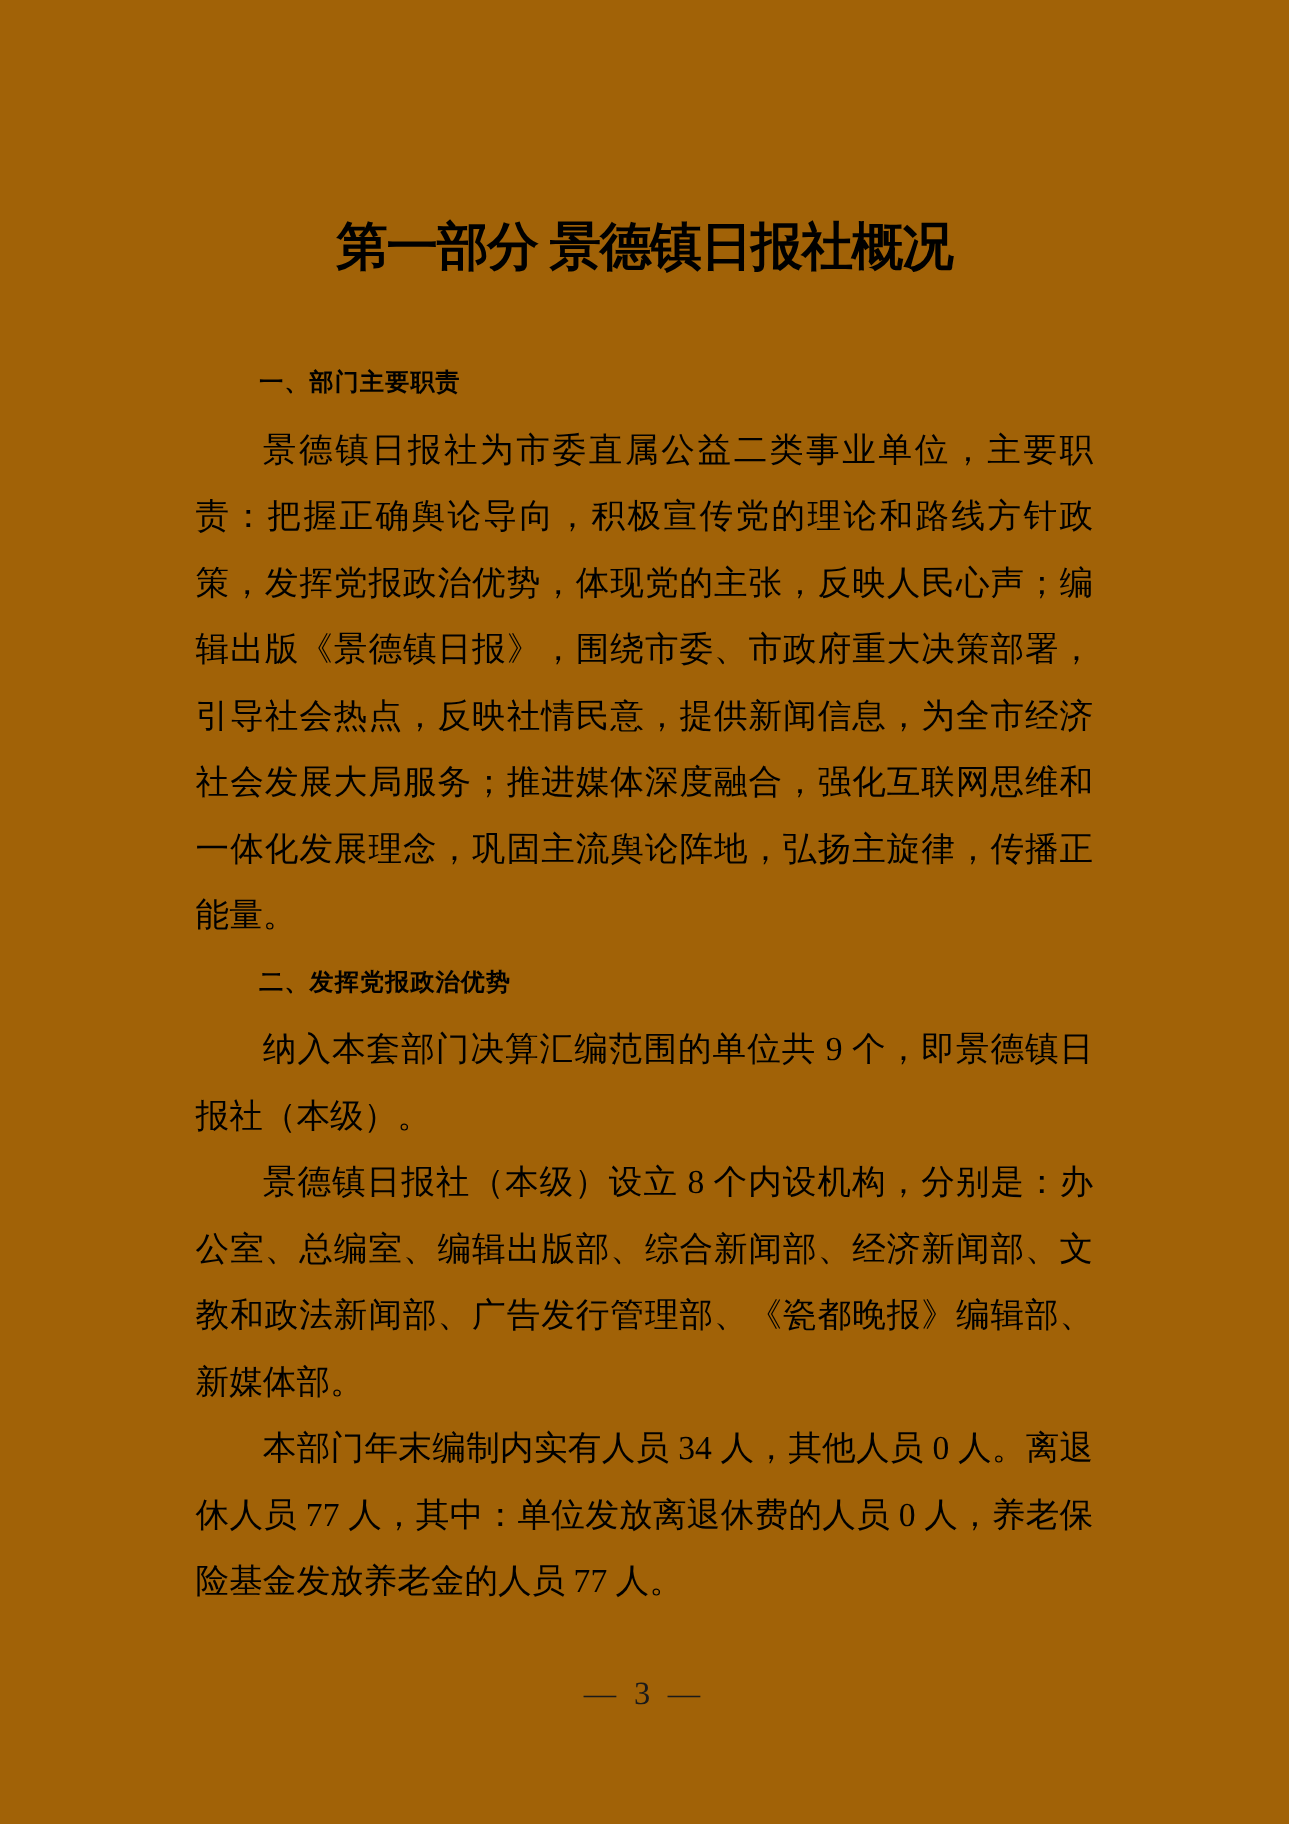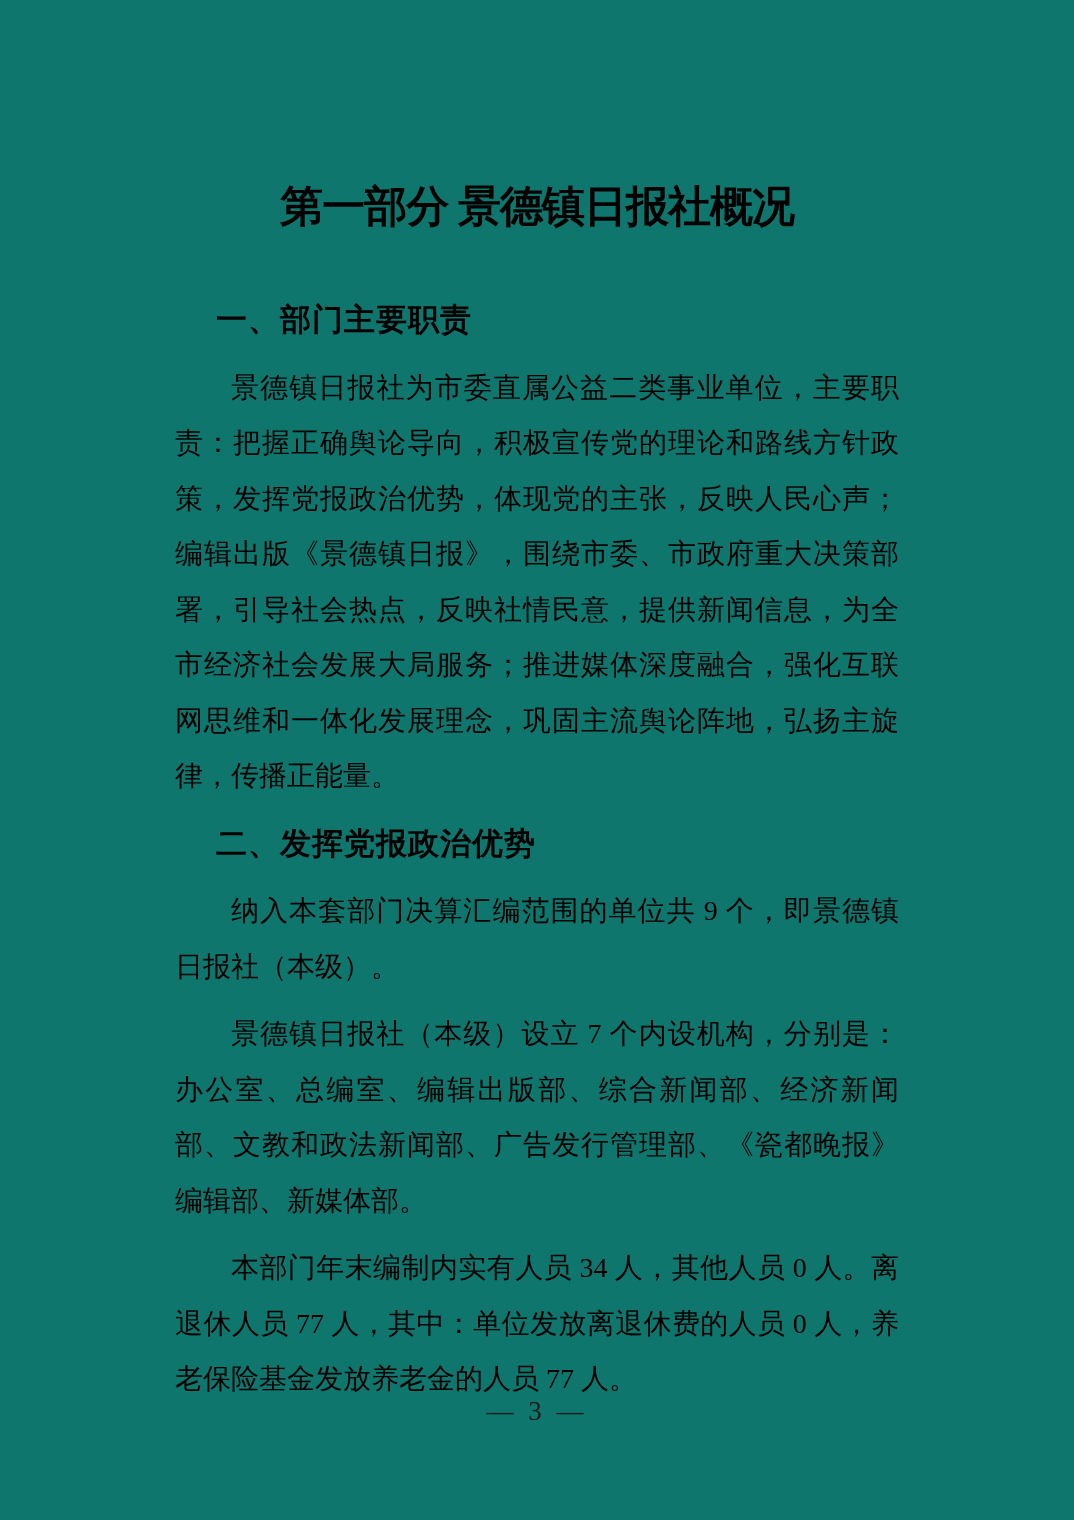--- a/index.html
+++ b/index.html
@@ -11,21 +11,21 @@
     width: 1074px;
     height: 1520px;
     position: relative;
     overflow: hidden;
     font-family: "Liberation Serif", serif;
     color: #000000;
   }
   .page {
     position: absolute;
     inset: 0;
-    background: #0f766e;
+    background: #a16207;
   }
   .doc-title {
     position: absolute;
     top: 180px;
     left: 0;
     width: 100%;
     margin: 0;
     text-align: center;
     font-family: "Liberation Serif", "DejaVu Serif", serif;
     font-weight: bold;
@@ -38,27 +38,27 @@
   .content {
     position: absolute;
     top: 292px;
     left: 163px;
     width: 748px;
   }
   .sec-heading {
     margin: 0 0 0 53px;
     font-family: "Liberation Sans", "DejaVu Sans", sans-serif;
     font-weight: bold;
-    font-size: 31px;
+    font-size: 20px;
     letter-spacing: 1px;
     line-height: 55.5px;
     color: #000000;
   }
   .body-para {
-    margin: 12px;
+    margin: 0;
     font-family: "Liberation Serif", "DejaVu Serif", serif;
     font-size: 28px;
     line-height: 55.5px;
     text-align: justify;
     text-justify: inter-ideograph;
     text-indent: 2em;
     color: #000000;
   }
   .footer {
     position: absolute;
@@ -82,21 +82,21 @@
   <div class="content">
 
     <h2 class="sec-heading">一、部门主要职责</h2>
 
     <p class="body-para">景德镇日报社为市委直属公益二类事业单位，主要职责：把握正确舆论导向，积极宣传党的理论和路线方针政策，发挥党报政治优势，体现党的主张，反映人民心声；编辑出版《景德镇日报》，围绕市委、市政府重大决策部署，引导社会热点，反映社情民意，提供新闻信息，为全市经济社会发展大局服务；推进媒体深度融合，强化互联网思维和一体化发展理念，巩固主流舆论阵地，弘扬主旋律，传播正能量。</p>
 
     <h2 class="sec-heading">二、发挥党报政治优势</h2>
 
     <p class="body-para">纳入本套部门决算汇编范围的单位共 9 个，即景德镇日报社（本级）。</p>
 
-    <p class="body-para">景德镇日报社（本级）设立 7 个内设机构，分别是：办公室、总编室、编辑出版部、综合新闻部、经济新闻部、文教和政法新闻部、广告发行管理部、《瓷都晚报》编辑部、新媒体部。</p>
+    <p class="body-para">景德镇日报社（本级）设立 8 个内设机构，分别是：办公室、总编室、编辑出版部、综合新闻部、经济新闻部、文教和政法新闻部、广告发行管理部、《瓷都晚报》编辑部、新媒体部。</p>
 
     <p class="body-para">本部门年末编制内实有人员 34 人，其他人员 0 人。离退休人员 77 人，其中：单位发放离退休费的人员 0 人，养老保险基金发放养老金的人员 77 人。</p>
 
   </div>
 
   <div class="footer">— 3 —</div>
 
 </div>
 
 </body></html>

